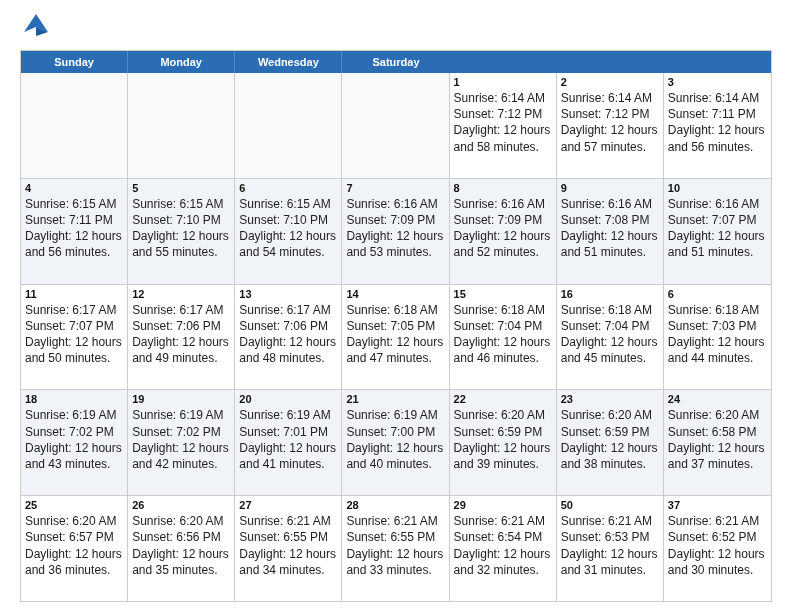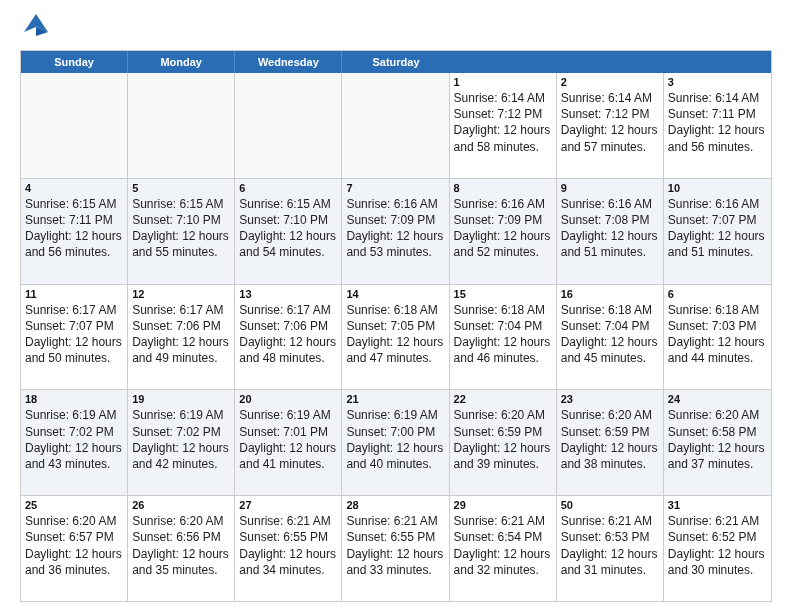--- a/index.html
+++ b/index.html
@@ -259,19 +259,19 @@
           </div>
           <div class="cal-cell">
             <div class="day-num">29</div>
 <div class="day-info">Sunrise: 6:21 AM<br>Sunset: 6:54 PM<br>Daylight: 12 hours and 32 minutes.</div>
           </div>
           <div class="cal-cell">
             <div class="day-num">50</div>
 <div class="day-info">Sunrise: 6:21 AM<br>Sunset: 6:53 PM<br>Daylight: 12 hours and 31 minutes.</div>
           </div>
           <div class="cal-cell">
-            <div class="day-num">31</div>
+            <div class="day-num">37</div>
 <div class="day-info">Sunrise: 6:21 AM<br>Sunset: 6:52 PM<br>Daylight: 12 hours and 30 minutes.</div>
           </div>
         </div>
       </div>
   </div>
 </div>
 
 </body></html>

